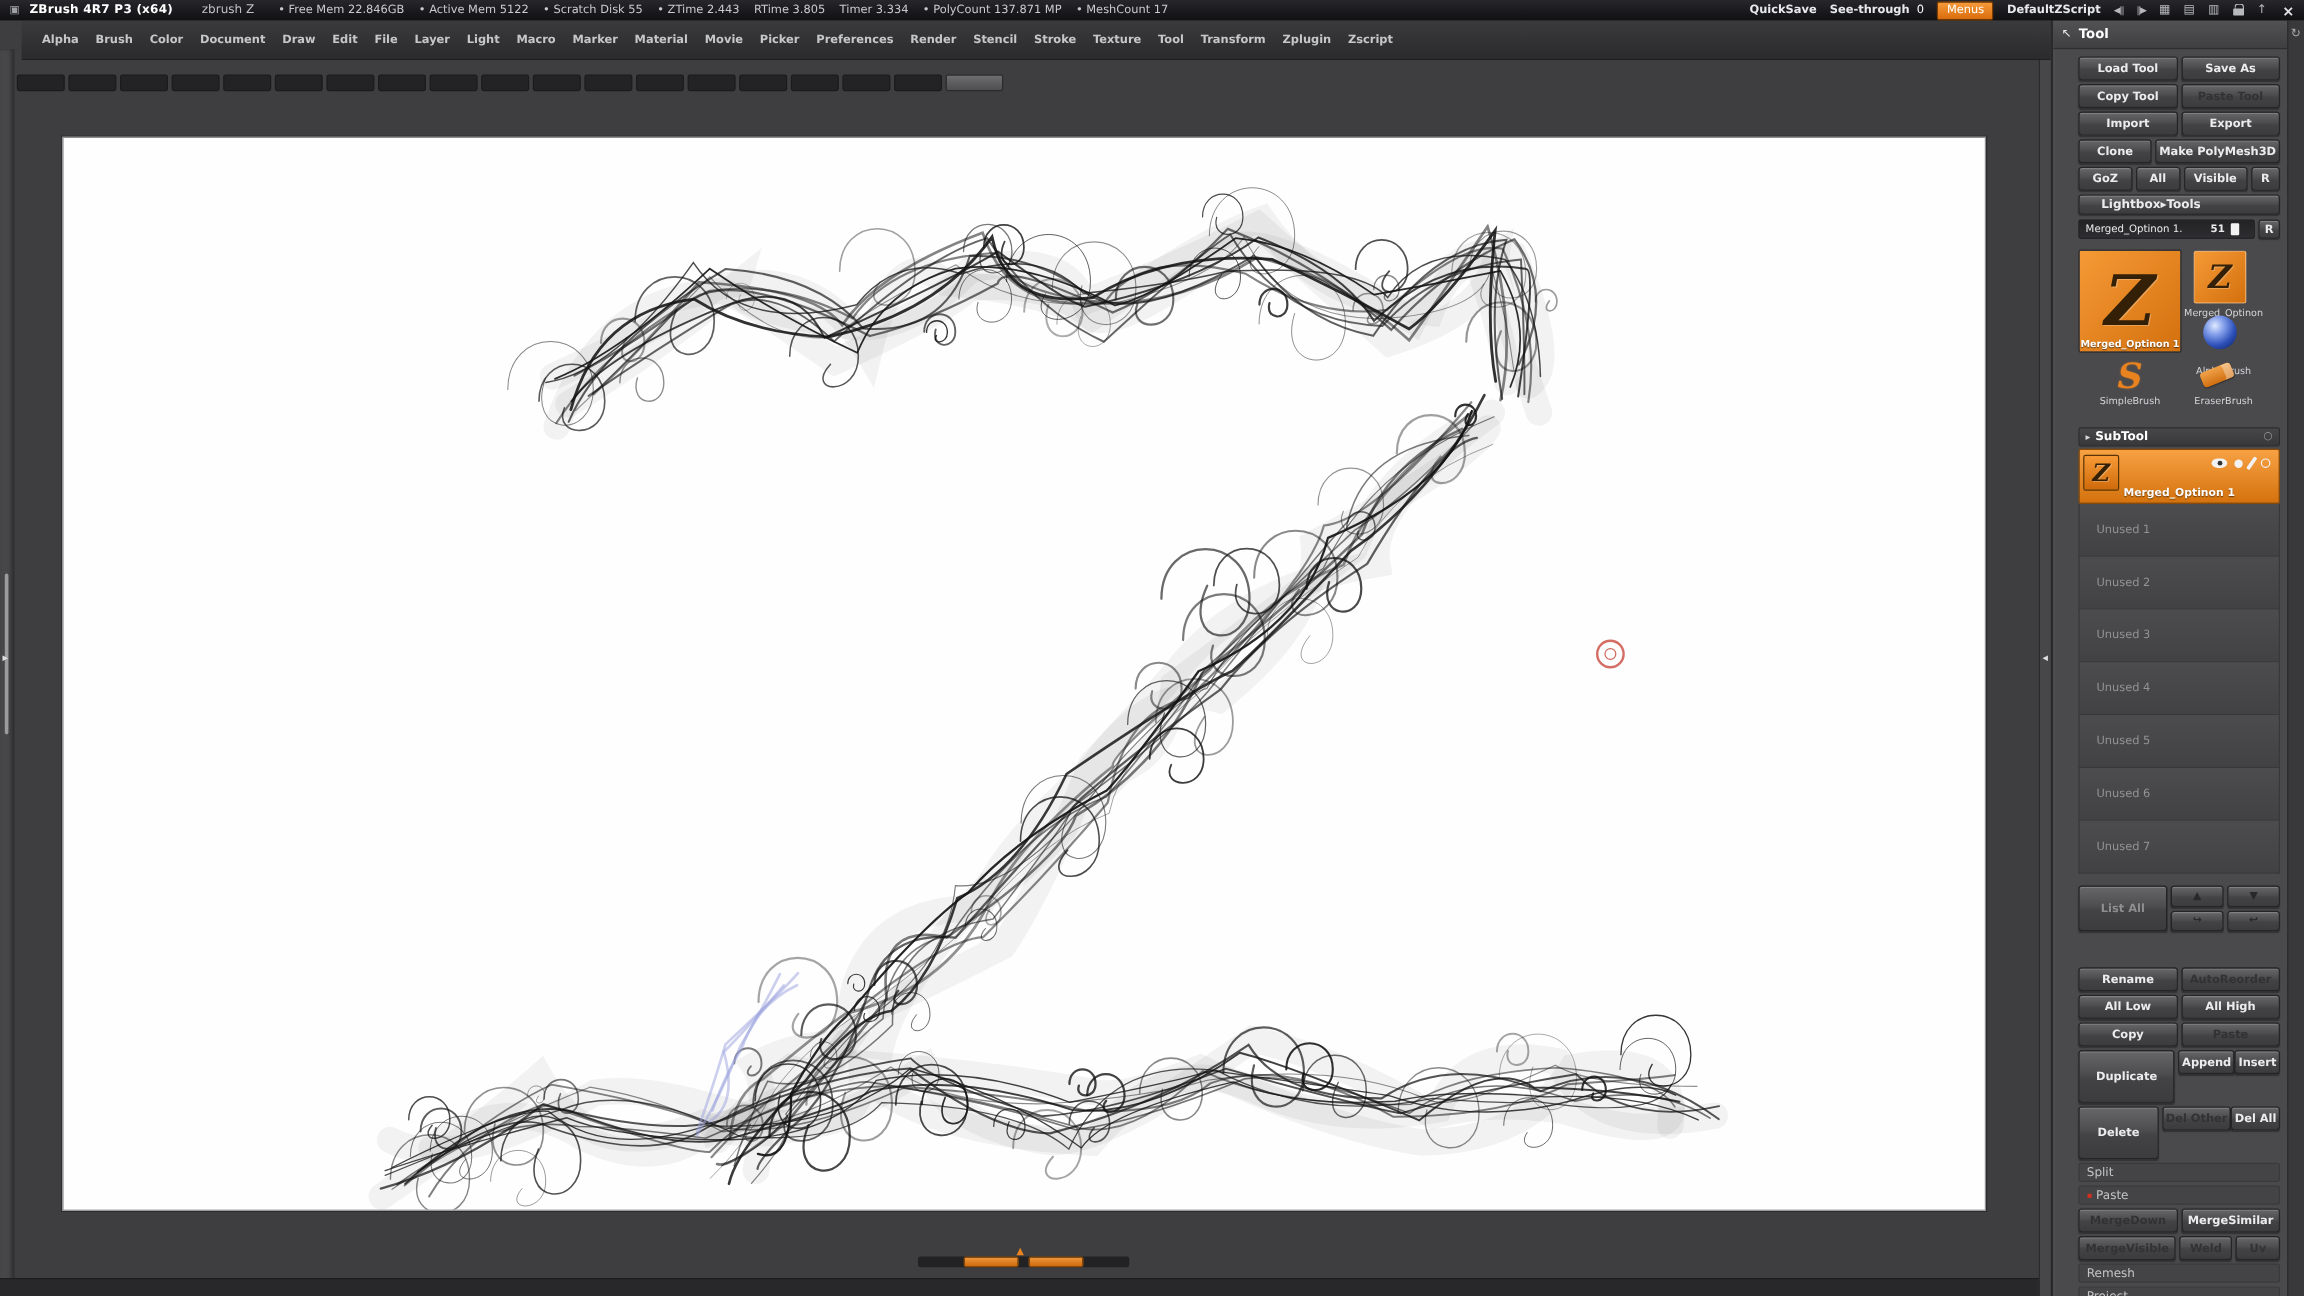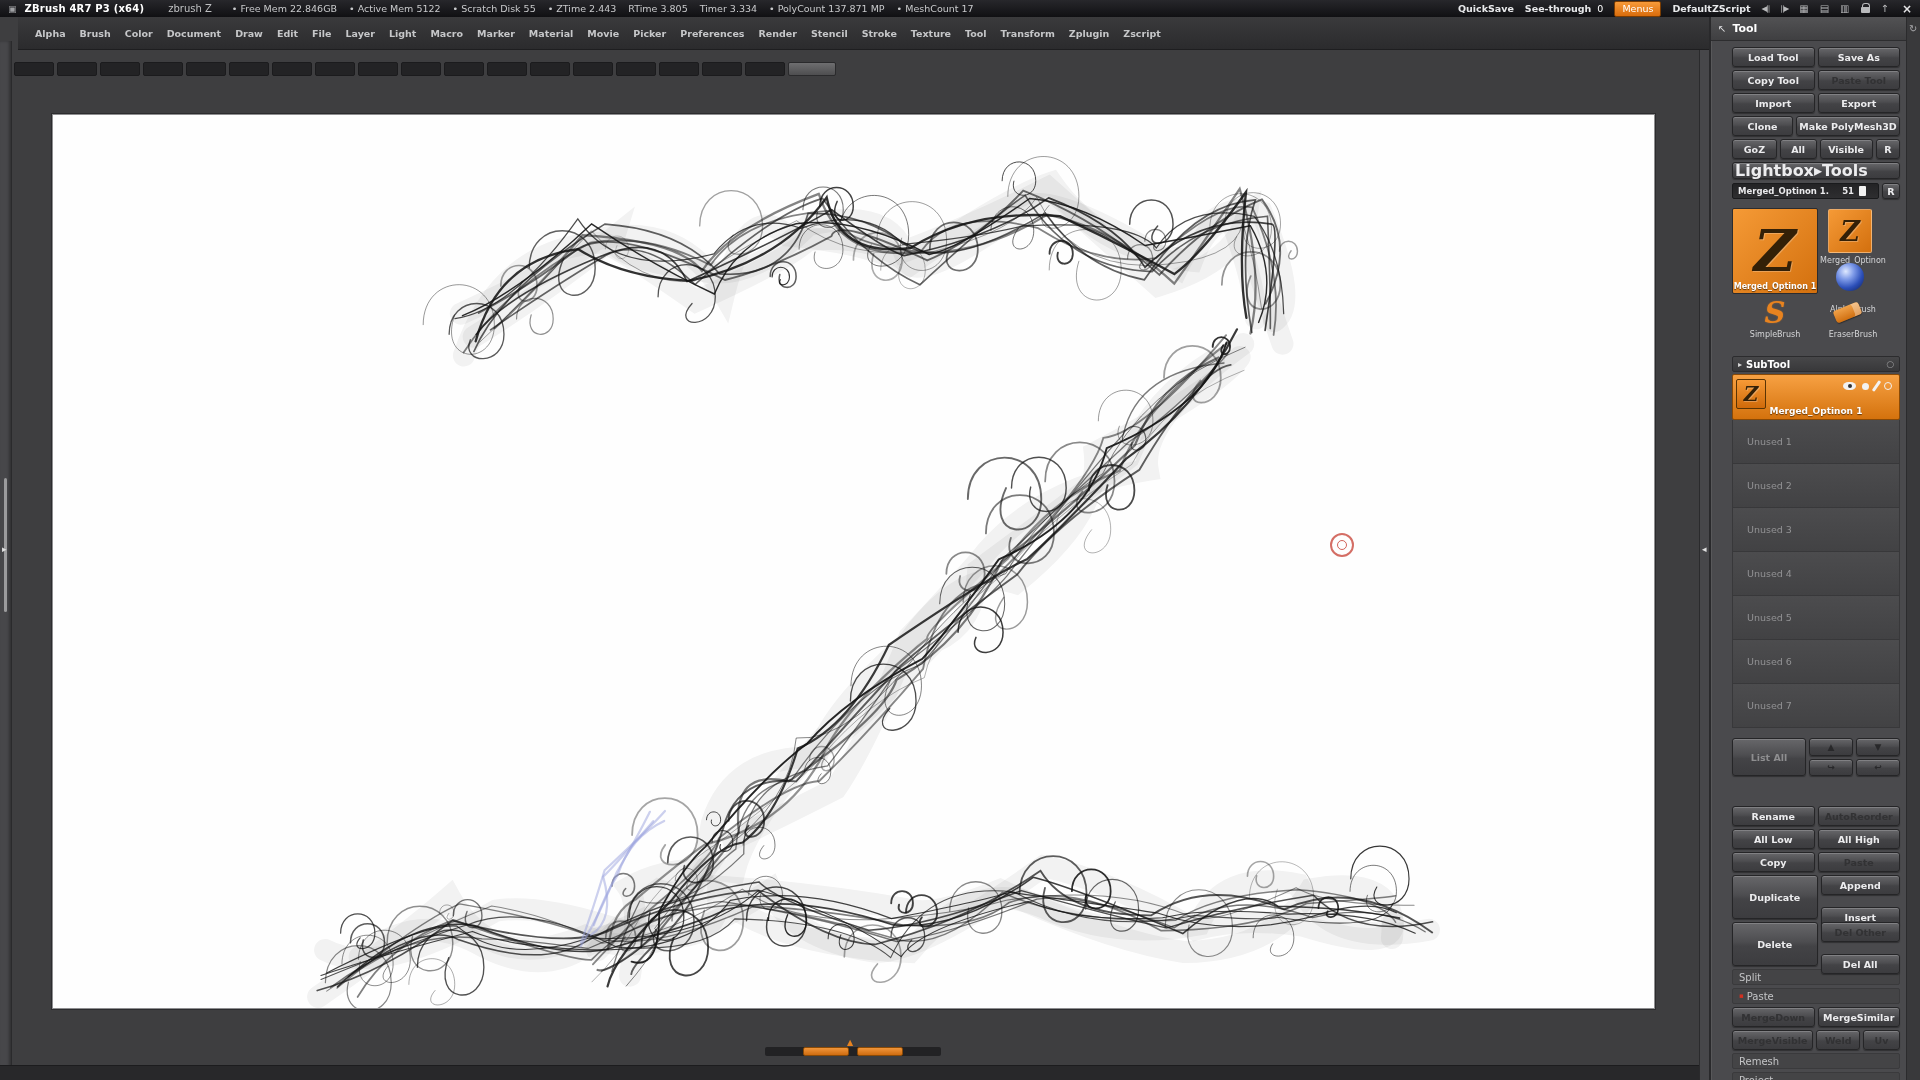--- a/index.html
+++ b/index.html
@@ -51,29 +51,29 @@
   .right-panel{position:absolute;top:17px;right:0;width:211px;height:1063px;background:#4a4a4d;border-left:2px solid #29292b;box-shadow:inset 1px 0 0 #58585a;z-index:50;overflow:hidden}
   .panel-head{position:absolute;top:0;left:0;width:197px;height:24px;background:linear-gradient(#525254,#3f3f41);border-bottom:1px solid #2d2d2f;display:flex;align-items:center;gap:6px;padding:0 7px}
   .panel-head .pin{color:#e6e6e8;font-size:10px}
   .panel-head .ptitle{color:#fff;font-weight:700;font-size:11px}
   .panel-scroll{position:absolute;top:0;right:0;width:14px;height:100%;background:#39393b;border-left:1px solid #2b2b2d}
   .panel-scroll .refresh{position:absolute;top:6px;left:2px;color:#a8a8aa;font-size:10px}
   .panel-body{position:absolute;top:24px;left:0;width:197px;bottom:0;padding:6px 8px 0 21px}
 
   .trow{display:flex;gap:3px;margin-bottom:3px;height:20px}
   .trow.tall{height:44px}
-  .col{display:flex;flex-direction:column;gap:12px;flex:1}
+  .col{display:flex;flex-direction:row;gap:0;flex:1}
   .col .btn{height:20px;flex:none}
   .btn{flex:1;display:flex;align-items:center;justify-content:center;background:linear-gradient(#67676a 0%,#4d4d50 45%,#434346 55%,#3c3c3f 100%);border:1px solid #252527;border-radius:3px;color:#ececee;font-weight:700;font-size:9.5px;padding:0 2px;box-shadow:inset 0 1px 0 rgba(255,255,255,.18),0 1px 1px rgba(0,0,0,.35);white-space:nowrap;cursor:default}
   .btn.disabled{color:#323234}
   .btn-tall{height:44px;flex:1}
-  .btn-lightbox{height:17px;margin-bottom:4px;justify-content:flex-start;padding-left:2px;font-size:16px}
+  .btn-lightbox{height:17px;margin-bottom:4px;justify-content:flex-start;padding-left:18px;font-size:10px}
   .slider-row{height:16px}
   .tool-slider{flex:1;position:relative;display:flex;align-items:center;background:linear-gradient(#232325,#2e2e30);border:1px solid #191a1c;border-radius:2px;padding:0 5px}
-  .tool-slider .name{color:#eaeaec;font-size:8.5px;font-weight:700;white-space:nowrap}
+  .tool-slider .name{color:#eaeaec;font-size:8.5px;font-weight:400;white-space:nowrap}
   .tool-slider .val{position:absolute;right:24px;color:#eaeaec;font-size:8.5px;font-weight:700}
   .tool-slider .handle{position:absolute;right:12px;top:2px;width:7px;height:10px;background:#f2f2f2;border-radius:1px}
   .btn-r{flex:none;width:18px}
 
   .thumbs{position:relative;height:140px;margin-top:7px}
   .thumb-big{position:absolute;left:0;top:2px;width:86px;height:86px;background:linear-gradient(135deg,#f59a36,#d3700e);border:1px solid #2c2c2e;border-radius:2px}
   .zface{position:absolute;inset:0;display:flex;align-items:center;justify-content:center;font-family:"DejaVu Serif",serif;font-style:italic;font-weight:700;color:#332007;text-shadow:1px 1px 0 rgba(255,255,255,.25)}
   .thumb-big .zface{font-size:58px}
   .thumb-big .lbl{position:absolute;bottom:2px;left:0;right:0;text-align:center;font-size:8px;color:#fff;font-weight:700;text-shadow:0 1px 1px rgba(0,0,0,.6)}
   .thumb-sm{position:absolute;left:96px;top:3px;width:44px;height:44px;background:linear-gradient(135deg,#f59a36,#d3700e);border:1px solid #ffffff55;border-radius:2px}

